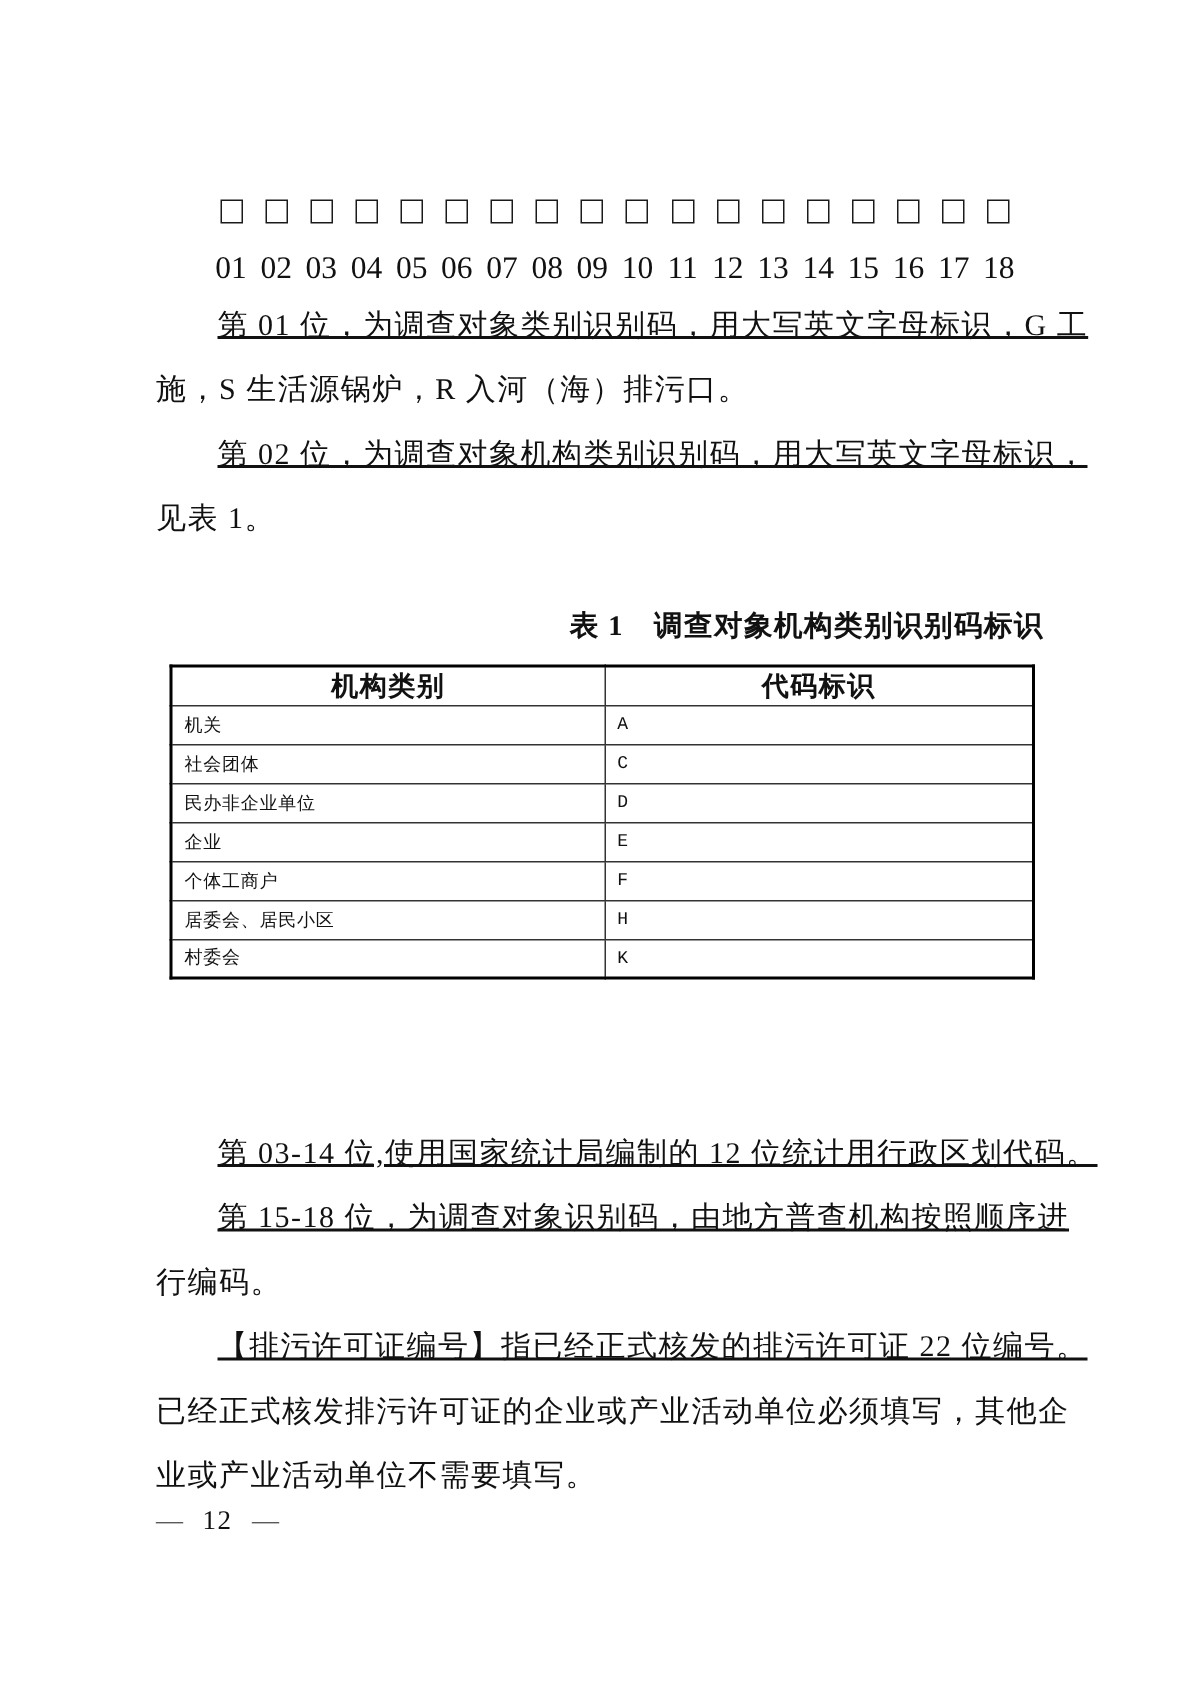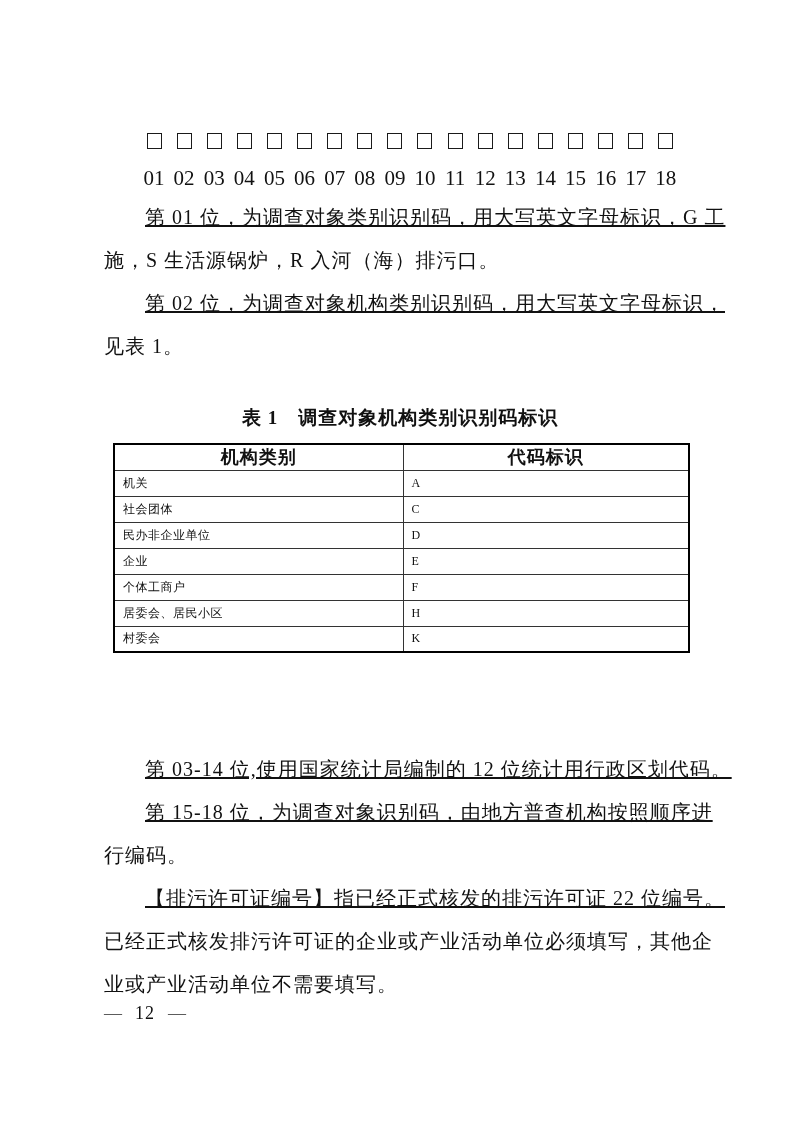--- a/index.html
+++ b/index.html
@@ -44,36 +44,37 @@
   .pline.indent { padding-left:41px;text-decoration:underline; }
 
   
   .table-title {
     position:absolute;
     top:404px;
     left:104px;
     width:592px;
     height:28px;
     line-height:28px;
-    text-align:center;
+    text-align:right;
     font-weight:bold;
     font-size:19px;
     letter-spacing:1px;
     color:#111;
   }
 
   
   table.code-table {
     position:absolute;
     top:443px;
     left:113px;
     width:575px;
     border-collapse:collapse;
     table-layout:fixed;
     border:2px solid #000;
+    font-family:Liberation Mono, monospace;
   }
   .code-table th, .code-table td {
     border:1px solid #333;
     height:26px;
     padding:0;
     box-sizing:border-box;
   }
   .code-table th {
     font-weight:bold;
     text-align:center;

